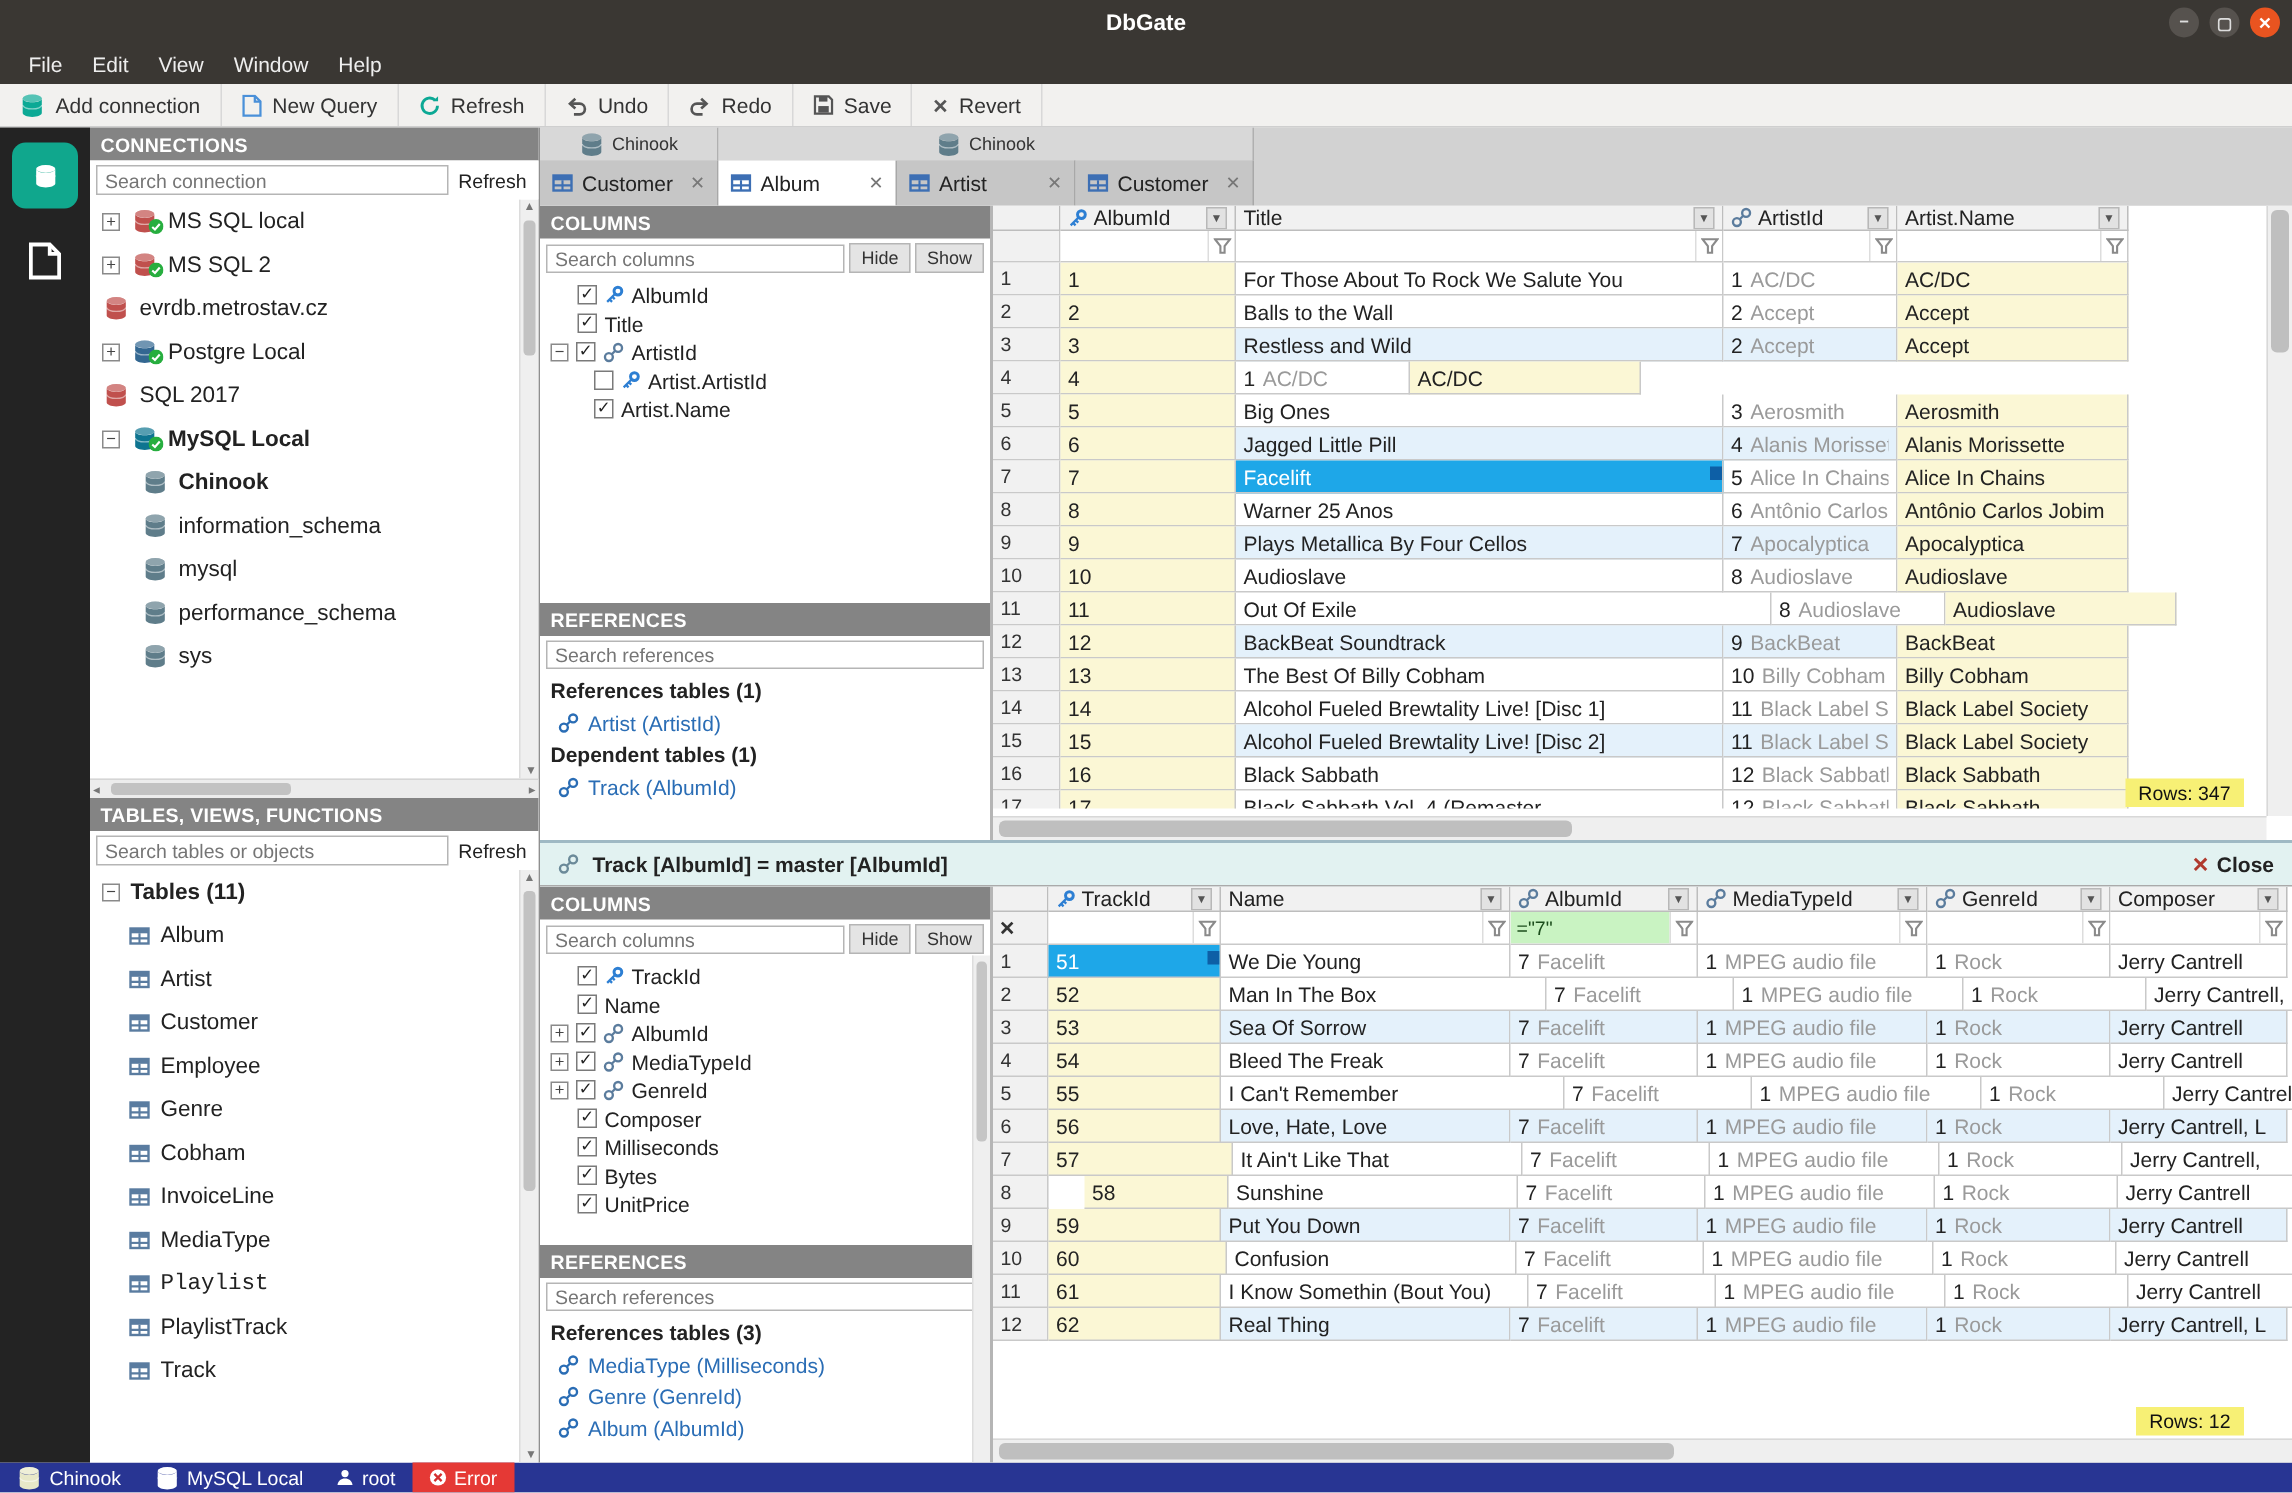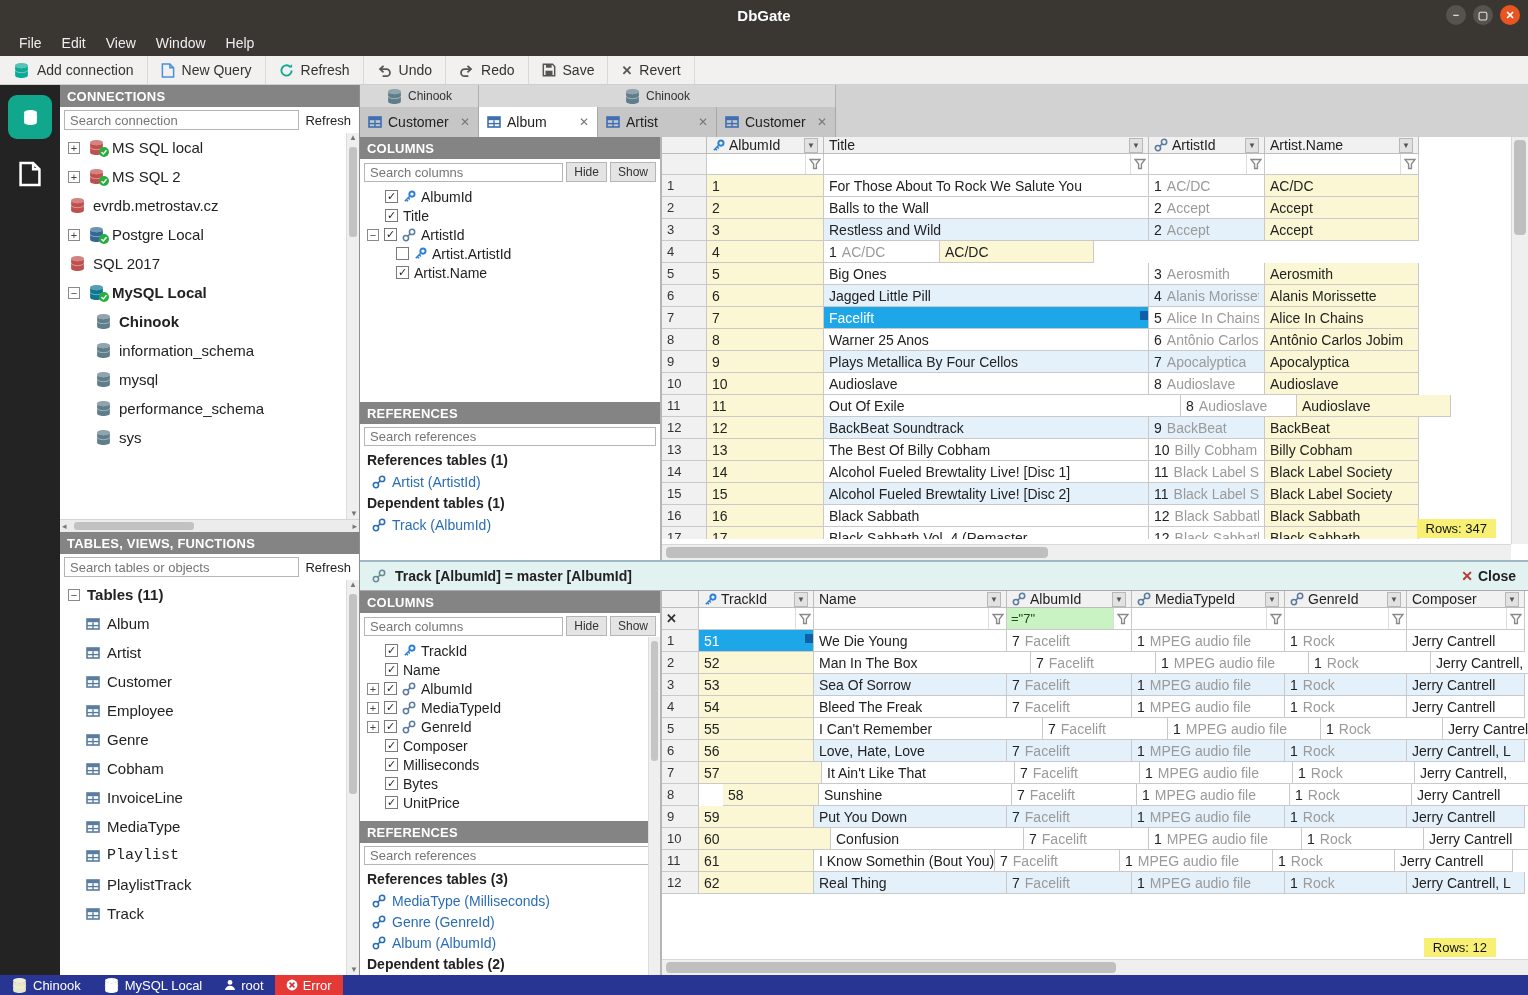--- a/index.html
+++ b/index.html
@@ -1195,21 +1195,20 @@
           <div class="ref-link">
             <span class="icn">
               <svg width="14" height="14" viewBox="0 0 16 16">
                 <circle cx="4.5" cy="11.5" r="3" fill="none" stroke="#2a6db5" stroke-width="1.8"></circle>
                 <circle cx="11.5" cy="4.5" r="3" fill="none" stroke="#2a6db5" stroke-width="1.8"></circle>
                 <path d="M6.5 9.5l3-3" stroke="#2a6db5" stroke-width="1.8"></path>
               </svg>
             </span>
             <span>Album (AlbumId)</span>
           </div>
-          <div class="ref-title">Dependent tables (2)</div>
           <div class="side-vbar">
             <div class="vthumb"></div>
           </div>
         </div>
       <div class="grid-zone" id="track-grid">
           <div class="g-row g-head">
             <div class="g-cell rowhead" style="width: 37px;">
               <span></span>
             </div>
             <div class="g-cell" style="width: 115px;">
@@ -1549,21 +1548,21 @@
               <span class="hint">Rock</span>
             </div>
             <div class="g-cell" style="width: 118px;">
               <span>Jerry Cantrell</span>
             </div>
           </div>
           <div class="g-row" style="height: 22px;">
             <div class="g-cell rowhead" style="width: 37px;">
               <span>10</span>
             </div>
-            <div class="g-cell keycell" style="width: 132px;">
+            <div class="g-cell keycell" style="width: 119px;">
               <span>60</span>
             </div>
             <div class="g-cell" style="width: 193px;">
               <span>Confusion</span>
             </div>
             <div class="g-cell" style="width: 125px;">
               <span>7</span>
               <span class="hint">Facelift</span>
             </div>
             <div class="g-cell" style="width: 153px;">
@@ -1578,21 +1577,21 @@
               <span>Jerry Cantrell</span>
             </div>
           </div>
           <div class="g-row" style="height: 22px;">
             <div class="g-cell rowhead" style="width: 37px;">
               <span>11</span>
             </div>
             <div class="g-cell keycell" style="width: 115px;">
               <span>61</span>
             </div>
-            <div class="g-cell" style="width: 181px;">
+            <div class="g-cell" style="width: 205px;">
               <span>I Know Somethin (Bout You)</span>
             </div>
             <div class="g-cell" style="width: 125px;">
               <span>7</span>
               <span class="hint">Facelift</span>
             </div>
             <div class="g-cell" style="width: 153px;">
               <span>1</span>
               <span class="hint">MPEG audio file</span>
             </div>

